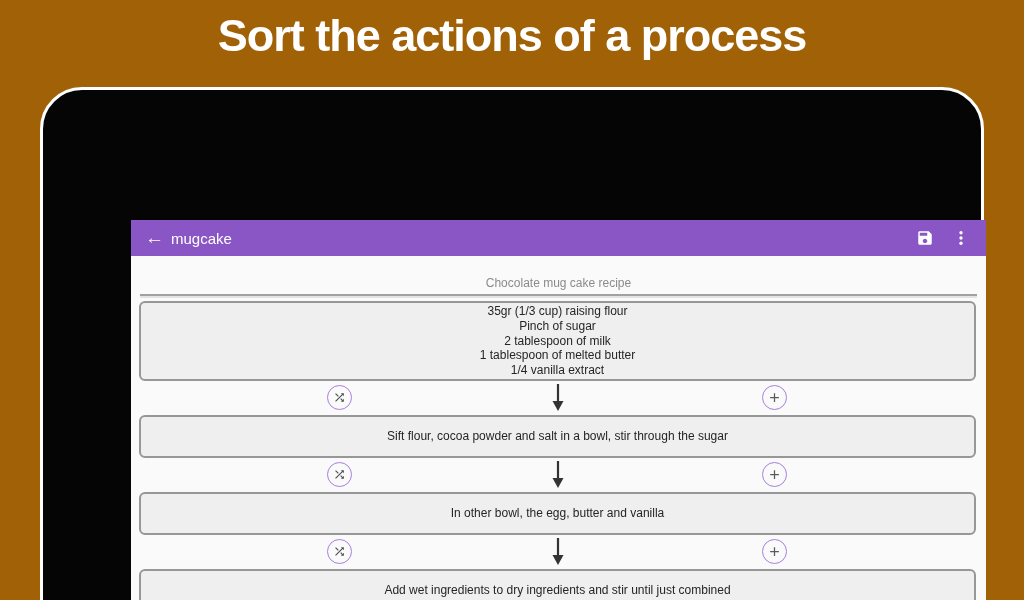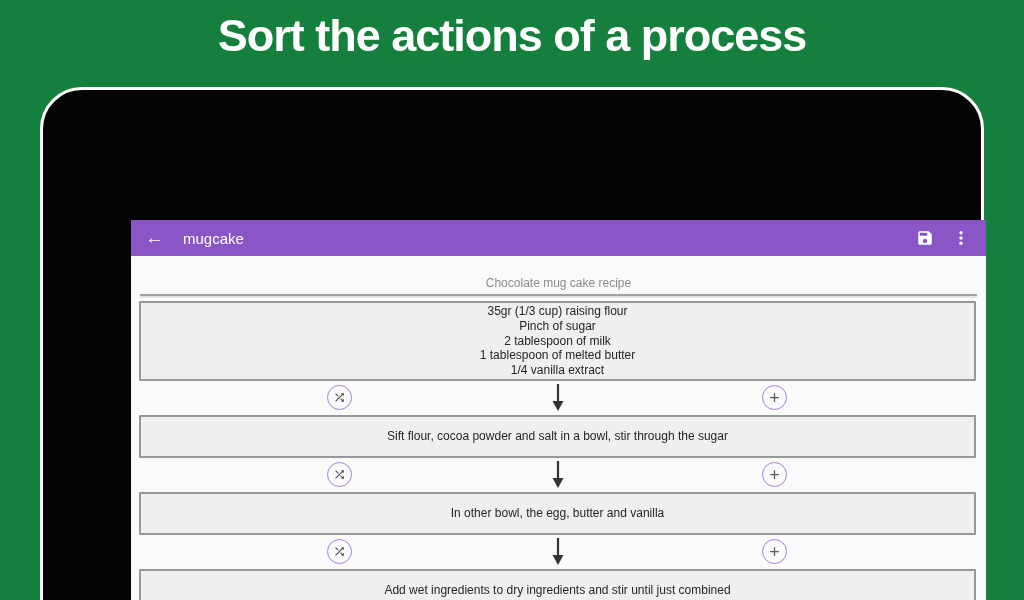--- a/index.html
+++ b/index.html
@@ -1,18 +1,18 @@
 <!DOCTYPE html>
 <html><head>
 <meta charset="utf-8">
 <style>
   html,body{margin:0;padding:0;}
   .stage{
     position:relative;width:1024px;height:600px;overflow:hidden;
-    background:#15803d;
+    background:#a16207;
     font-family:"Liberation Sans", sans-serif;
   }
   .banner-title{
     position:absolute;top:10px;left:0;width:1024px;
     text-align:center;color:#ffffff;
     font-size:45px;font-weight:bold;letter-spacing:-1px;
   }
   .tablet{
     position:absolute;left:40px;top:87px;width:944px;height:560px;
     background:#050505;border:3px solid #ffffff;border-radius:42px;
@@ -25,41 +25,41 @@
   .toolbar{
     position:absolute;left:0;top:0;width:100%;height:36px;
     background:#8a55c5;display:flex;align-items:center;
     box-sizing:border-box;padding:0 14px;
   }
   .back-btn{
     color:#ffffff;font-size:19px;line-height:36px;cursor:pointer;
     width:26px;flex:0 0 auto;
   }
   .toolbar-title{
-    color:#ffffff;font-size:15px;margin-left:12px;flex:1 1 auto;
+    color:#ffffff;font-size:15px;flex:1 1 auto;
   }
   .tb-icon{width:22px;height:22px;flex:0 0 auto;margin-left:14px;cursor:pointer;
     display:flex;align-items:center;justify-content:center;}
   .content{
     position:absolute;left:0;top:36px;width:100%;height:434px;overflow:hidden;
   }
   .recipe-header{
     margin-top:20px;text-align:center;color:#8b8b8b;font-size:12px;line-height:15px;
   }
   .header-divider{
     margin:3px 9px 0 9px;height:0;
     border-top:2px solid #a0a0a5;
     box-shadow:0 2px 0 #e3e3e3;
   }
   .flow{margin-top:5px;}
   .step-block{
     margin:0 10px 0 8px;
     background:#efefef;border:2px solid #979797;
     text-align:center;color:#252525;font-size:12px;line-height:14.8px;
-    padding:1px 4px;border-radius:1px;
+    padding:1px 4px;border-radius:6px;
   }
   .step-block.single{line-height:15px;padding:12px 4px;}
   .connector-row{
     position:relative;height:34px;margin:0 10px 0 8px;
   }
   .circle-btn{
     position:absolute;top:4px;width:25px;height:25px;border-radius:50%;
     border:1.5px solid #a87edc;background:transparent;box-sizing:border-box;
     display:flex;align-items:center;justify-content:center;cursor:pointer;padding:0;
   }

